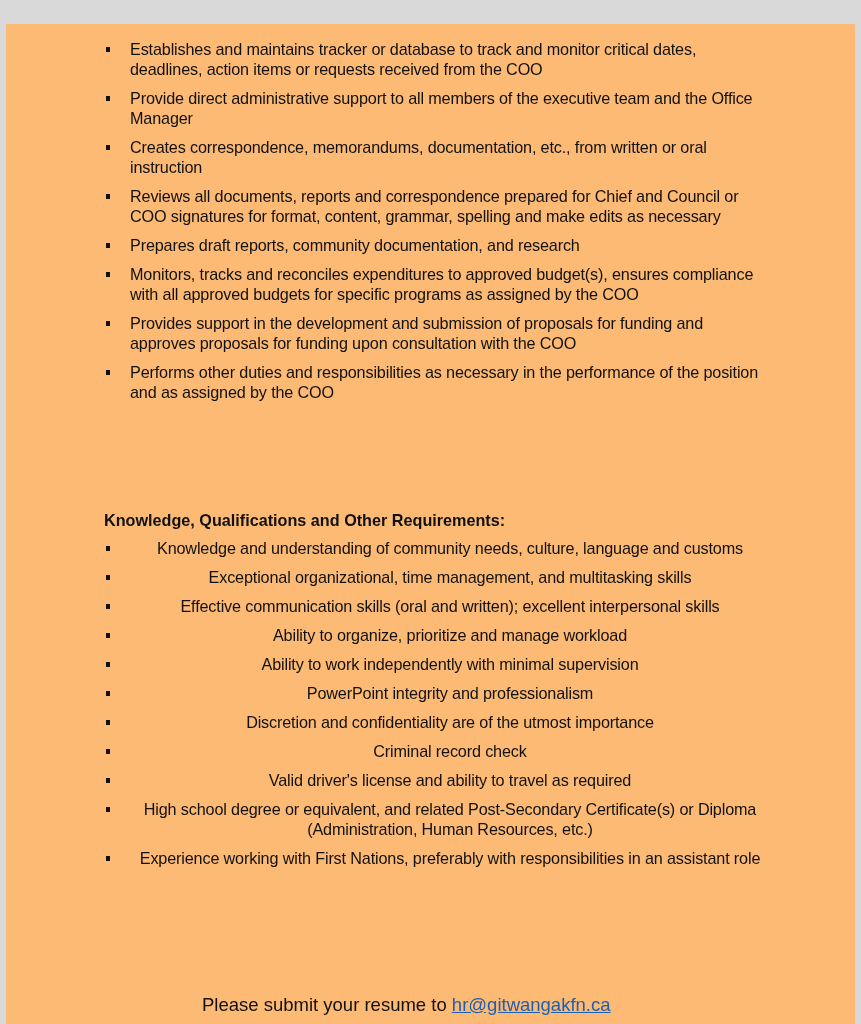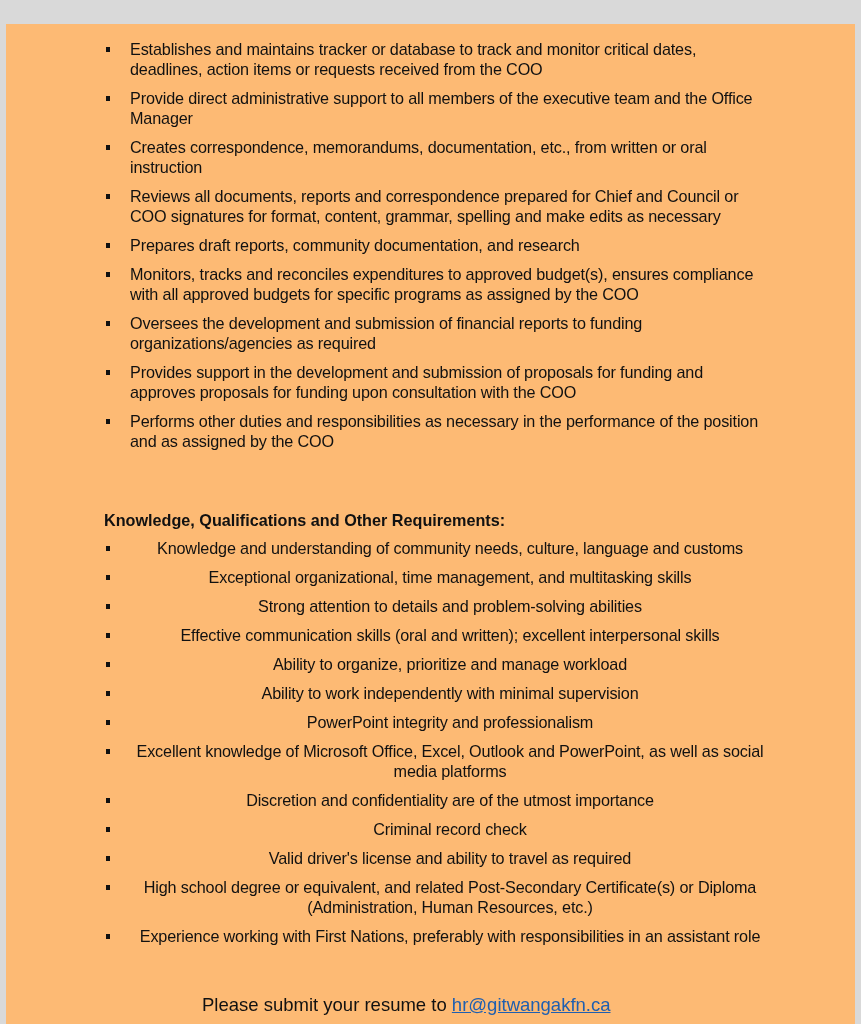--- a/index.html
+++ b/index.html
@@ -38,36 +38,34 @@
 
 <div class="page">
 
   <ul class="list" style="top:15px;">
     <li class="item"><span class="bullet"></span><span>Establishes and maintains tracker or database to track and monitor critical dates, deadlines, action items or requests received from the COO</span></li>
     <li class="item"><span class="bullet"></span><span>Provide direct administrative support to all members of the executive team and the Office Manager</span></li>
     <li class="item"><span class="bullet"></span><span>Creates correspondence, memorandums, documentation, etc., from written or oral instruction</span></li>
     <li class="item"><span class="bullet"></span><span>Reviews all documents, reports and correspondence prepared for Chief and Council or COO signatures for format, content, grammar, spelling and make edits as necessary</span></li>
     <li class="item"><span class="bullet"></span><span>Prepares draft reports, community documentation, and research</span></li>
     <li class="item"><span class="bullet"></span><span>Monitors, tracks and reconciles expenditures to approved budget(s), ensures compliance with all approved budgets for specific programs as assigned by the COO</span></li>
-    <li class="item"><span class="bullet"></span><span>Oversees the development and submission of financial reports to funding organizations/agencies as required</span></li>
+    <li class="item"><span class="bullet"></span></li>
     <li class="item"><span class="bullet"></span><span>Provides support in the development and submission of proposals for funding and approves proposals for funding upon consultation with the COO</span></li>
     <li class="item"><span class="bullet"></span><span>Performs other duties and responsibilities as necessary in the performance of the position and as assigned by the COO</span></li>
   </ul>
 
   <div class="heading">Knowledge, Qualifications and Other Requirements:</div>
 
   <ul class="list" style="top:514px;text-align:center;">
     <li class="item"><span class="bullet"></span><span>Knowledge and understanding of community needs, culture, language and customs</span></li>
     <li class="item"><span class="bullet"></span><span>Exceptional organizational, time management, and multitasking skills</span></li>
-    <li class="item"><span class="bullet"></span><span>Strong attention to details and problem-solving abilities</span></li>
     <li class="item"><span class="bullet"></span><span>Effective communication skills (oral and written); excellent interpersonal skills</span></li>
     <li class="item"><span class="bullet"></span><span>Ability to organize, prioritize and manage workload</span></li>
     <li class="item"><span class="bullet"></span><span>Ability to work independently with minimal supervision</span></li>
     <li class="item"><span class="bullet"></span><span>PowerPoint integrity and professionalism</span></li>
-    <li class="item"><span class="bullet"></span><span>Excellent knowledge of Microsoft Office, Excel, Outlook and PowerPoint, as well as social media platforms</span></li>
     <li class="item"><span class="bullet"></span><span>Discretion and confidentiality are of the utmost importance</span></li>
     <li class="item"><span class="bullet"></span><span>Criminal record check</span></li>
     <li class="item"><span class="bullet"></span><span>Valid driver's license and ability to travel as required</span></li>
     <li class="item"><span class="bullet"></span><span>High school degree or equivalent, and related Post-Secondary Certificate(s) or Diploma (Administration, Human Resources, etc.)</span></li>
     <li class="item"><span class="bullet"></span><span>Experience working with First Nations, preferably with responsibilities in an assistant role</span></li>
   </ul>
 
   <div class="footer"><span>Please submit your resume to </span><a class="email">hr@gitwangakfn.ca</a></div>
 
 </div>

